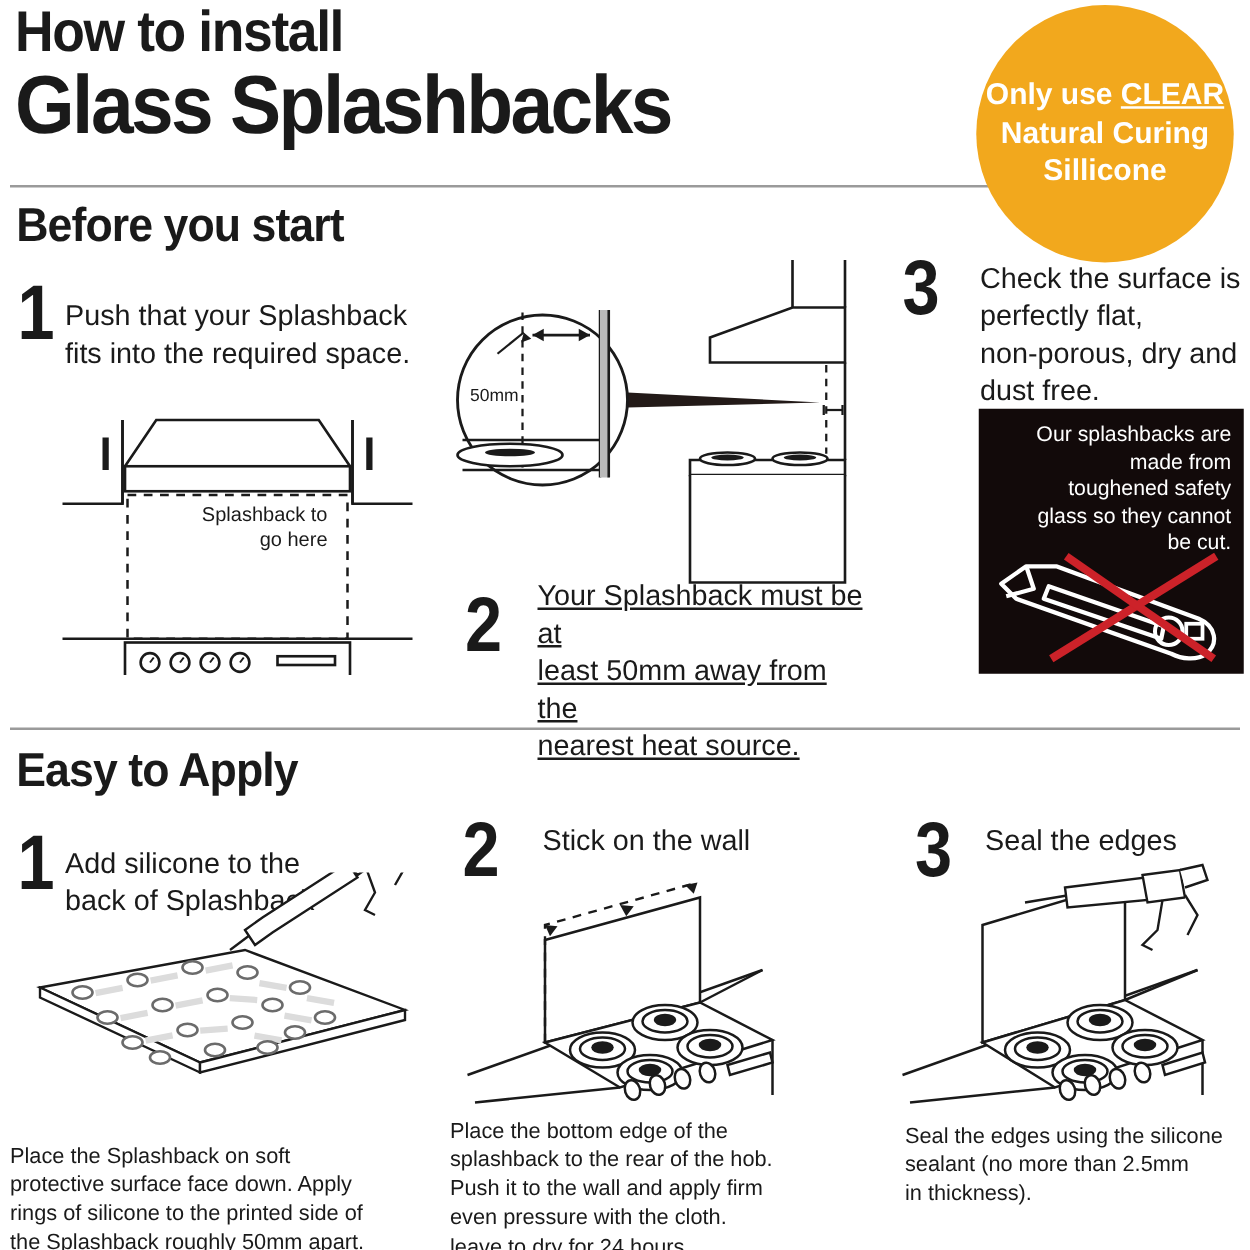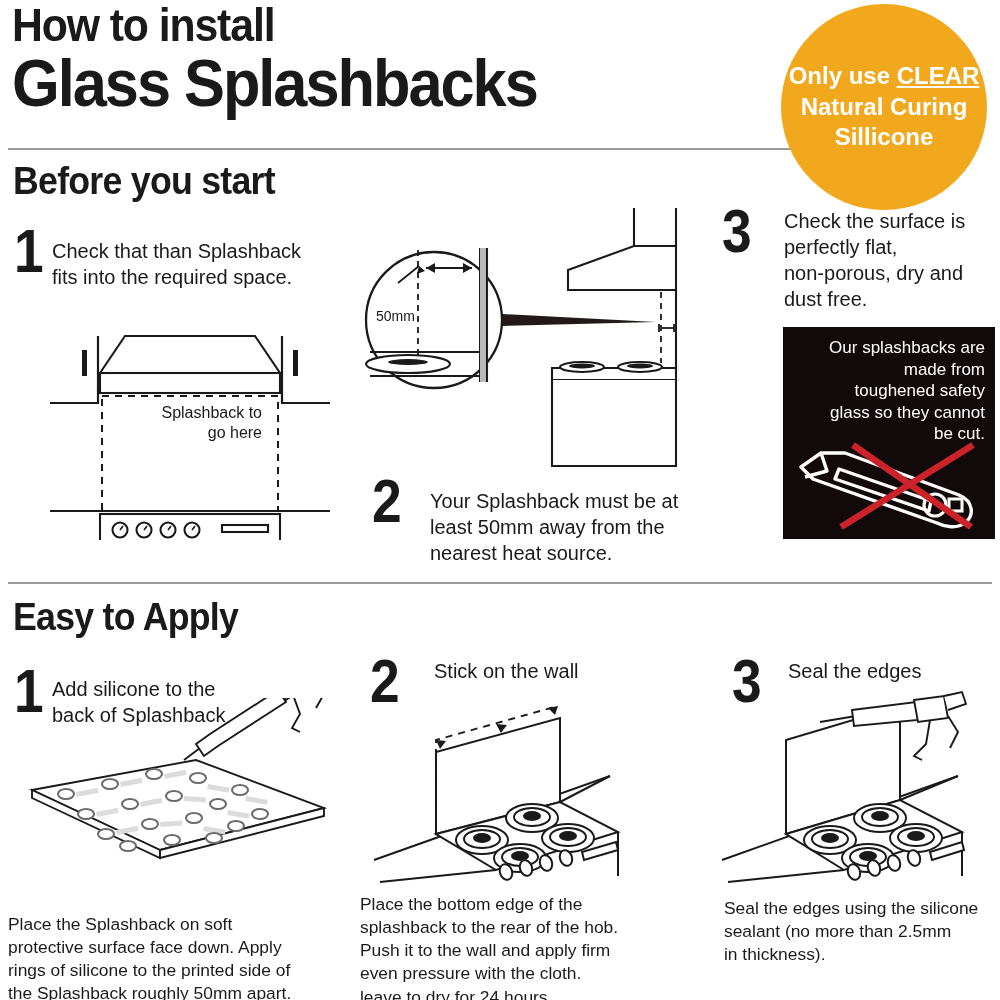--- a/index.html
+++ b/index.html
@@ -76,35 +76,35 @@
 
   
   .step-num {
     font-size: 62px;
     font-weight: bold;
     line-height: 0.82;
     transform: scaleX(0.86);
     transform-origin: left top;
   }
   .step-text {
-    font-size: 20px;
+    font-size: 23px;
     line-height: 1.30;
     white-space: pre-line;
   }
   .caption {
     font-size: 17.4px;
     line-height: 1.33;
     white-space: pre-line;
   }
 
   
   #s1-num  { left: 14px;  top: 226px; }
   #s1-text { left: 52px;  top: 238px; width: 280px; }
   #s2-num  { left: 372px; top: 476px; }
-  #s2-text { left: 430px; top: 488px; width: 265px; }
+  #s2-text { left: 430px; top: 462px; width: 265px; text-decoration: underline; }
   #s3-num  { left: 722px; top: 206px; }
   #s3-text { left: 784px; top: 208px; width: 215px; }
 
   
   #a1-num  { left: 14px;  top: 666px; }
   #a1-text { left: 52px;  top: 676px; width: 270px; }
   #a1-cap  { left: 8px;   top: 913px; width: 330px; }
 
   #a2-num  { left: 370px; top: 656px; }
   #a2-text { left: 422px; top: 658px; width: 250px; margin-left: 12px; }
@@ -145,21 +145,21 @@
   <div>
     <span>Only use </span><u>CLEAR</u>
   </div>
   <div>Natural Curing</div>
   <div>Sillicone</div>
 </div>
 
 <div class="abs section-heading" id="heading-before">Before you start</div>
 
 <div class="abs step-num" id="s1-num">1</div>
-<div class="abs step-text" id="s1-text">Check that than Splashback
+<div class="abs step-text" id="s1-text">Push that your Splashback
 fits into the required space.</div>
 
 <div class="abs" style="left:40px; top:318px;">
   <svg width="300" height="222" viewBox="0 0 300 222" fill="none" stroke="#1a1a1a" stroke-width="2.1">
 
     <path d="M10 85 H58 V18"></path>
     <path d="M58 18 V85"></path>
     <rect x="42" y="32" width="5" height="26" fill="#1a1a1a" stroke="none"></rect>
 
     <path d="M290 85 H242 V18"></path>

